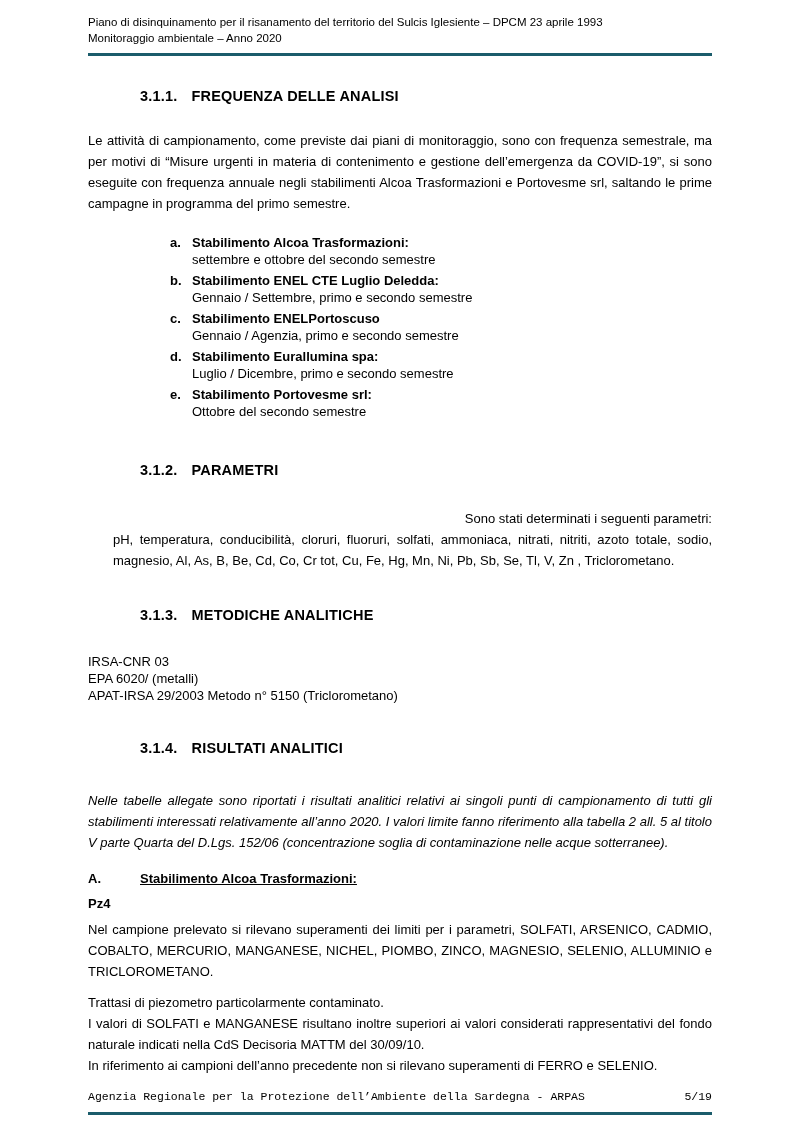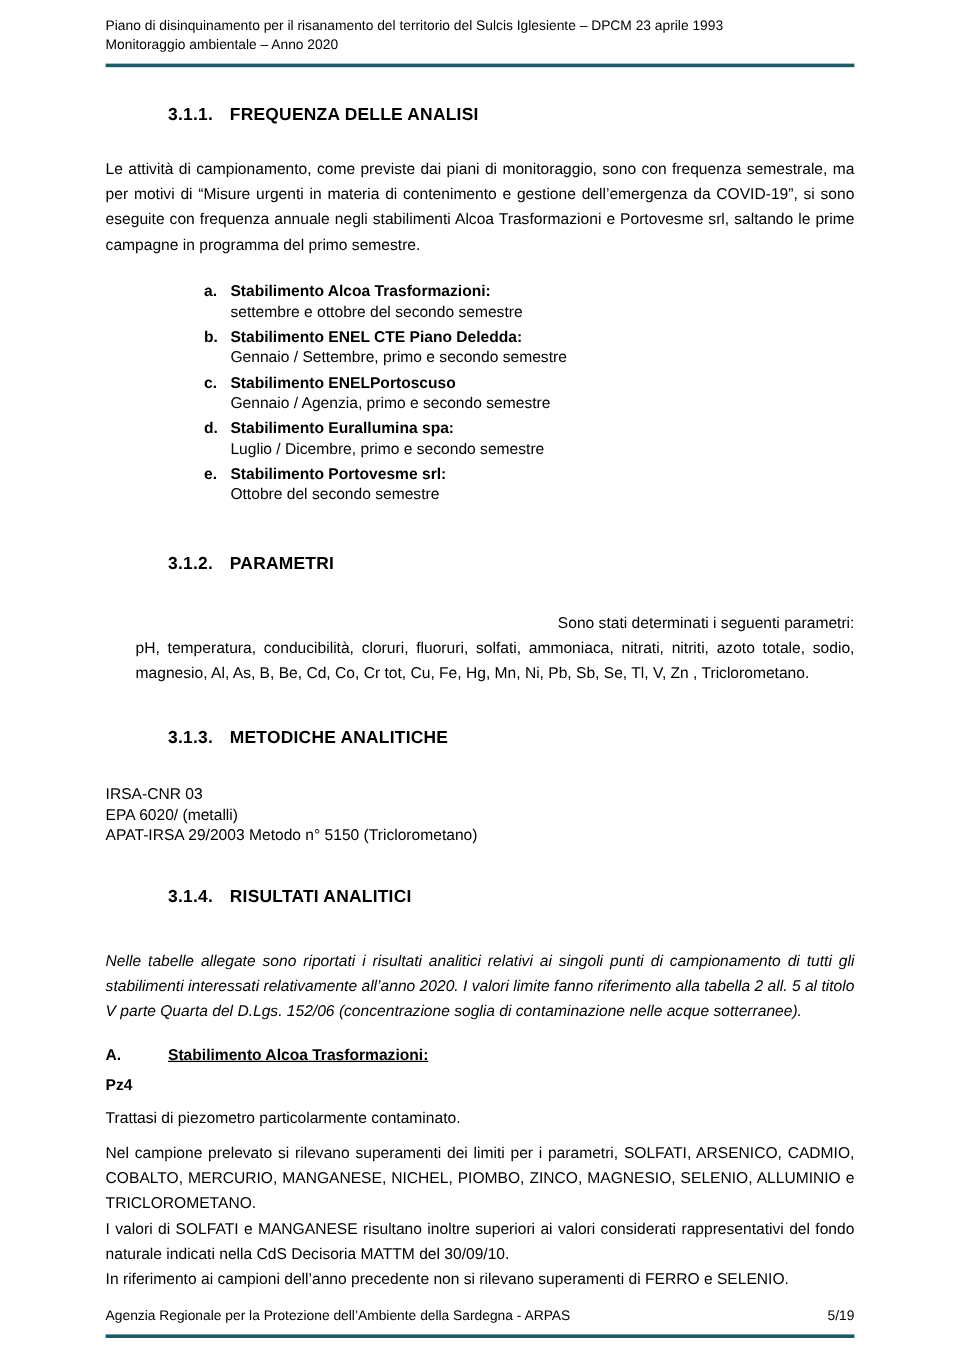--- a/index.html
+++ b/index.html
@@ -89,20 +89,21 @@
   .doc-footer {
     position: absolute;
     left: 88px;
     right: 88px;
     bottom: 16px;
     display: flex;
     justify-content: space-between;
     font-size: 11.5px;
     padding-bottom: 9px;
     border-bottom: 3px solid var(--accent);
+    font-family: Liberation Mono, monospace;
   }
 </style>
 </head>
 <body>
 
 <div class="page">
 
   <header class="doc-header">
     <div>Piano di disinquinamento per il risanamento del territorio del Sulcis Iglesiente – DPCM 23 aprile 1993</div>
     <div>Monitoraggio ambientale – Anno 2020</div>
@@ -121,21 +122,21 @@
       <li class="est-item">
         <span class="letter">a.</span>
         <span class="est-body">
           <span class="est-title">Stabilimento Alcoa Trasformazioni:</span>
           <span class="est-detail">settembre e ottobre del secondo semestre</span>
         </span>
       </li>
       <li class="est-item">
         <span class="letter">b.</span>
         <span class="est-body">
-          <span class="est-title">Stabilimento ENEL CTE Piano Deledda:</span>
+          <span class="est-title">Stabilimento ENEL CTE Luglio Deledda:</span>
           <span class="est-detail">Gennaio / Settembre, primo e secondo semestre</span>
         </span>
       </li>
       <li class="est-item">
         <span class="letter">c.</span>
         <span class="est-body">
           <span class="est-title">Stabilimento ENELPortoscuso</span>
           <span class="est-detail">Gennaio / Agenzia, primo e secondo semestre</span>
         </span>
       </li>
@@ -181,22 +182,22 @@
 
     <p class="para intro314">Nelle tabelle allegate sono riportati i risultati analitici relativi ai singoli punti di campionamento di tutti gli stabilimenti interessati relativamente all’anno 2020. I valori limite fanno riferimento alla tabella 2 all. 5 al titolo V parte Quarta del D.Lgs. 152/06 (concentrazione soglia di contaminazione nelle acque sotterranee).</p>
 
     <div class="sub-heading">
       <span class="sub-letter">A.</span>
       <span class="sub-title">Stabilimento Alcoa Trasformazioni:</span>
     </div>
 
     <div class="pz-label">Pz4</div>
 
+    <p class="para p2">Nel campione prelevato si rilevano superamenti dei limiti per i parametri, SOLFATI, ARSENICO, CADMIO, COBALTO, MERCURIO, MANGANESE, NICHEL, PIOMBO, ZINCO, MAGNESIO, SELENIO, ALLUMINIO e TRICLOROMETANO.</p>
     <p class="para p1">Trattasi di piezometro particolarmente contaminato.</p>
-    <p class="para p2">Nel campione prelevato si rilevano superamenti dei limiti per i parametri, SOLFATI, ARSENICO, CADMIO, COBALTO, MERCURIO, MANGANESE, NICHEL, PIOMBO, ZINCO, MAGNESIO, SELENIO, ALLUMINIO e TRICLOROMETANO.</p>
     <p class="para p3">I valori di SOLFATI e MANGANESE risultano inoltre superiori ai valori considerati rappresentativi del fondo naturale indicati nella CdS Decisoria MATTM del 30/09/10.</p>
     <p class="para p4">In riferimento ai campioni dell’anno precedente non si rilevano superamenti di FERRO e SELENIO.</p>
 
   </main>
 
   <footer class="doc-footer">
     <span>Agenzia Regionale per la Protezione dell’Ambiente della Sardegna - ARPAS</span>
     <span>5/19</span>
   </footer>
 

